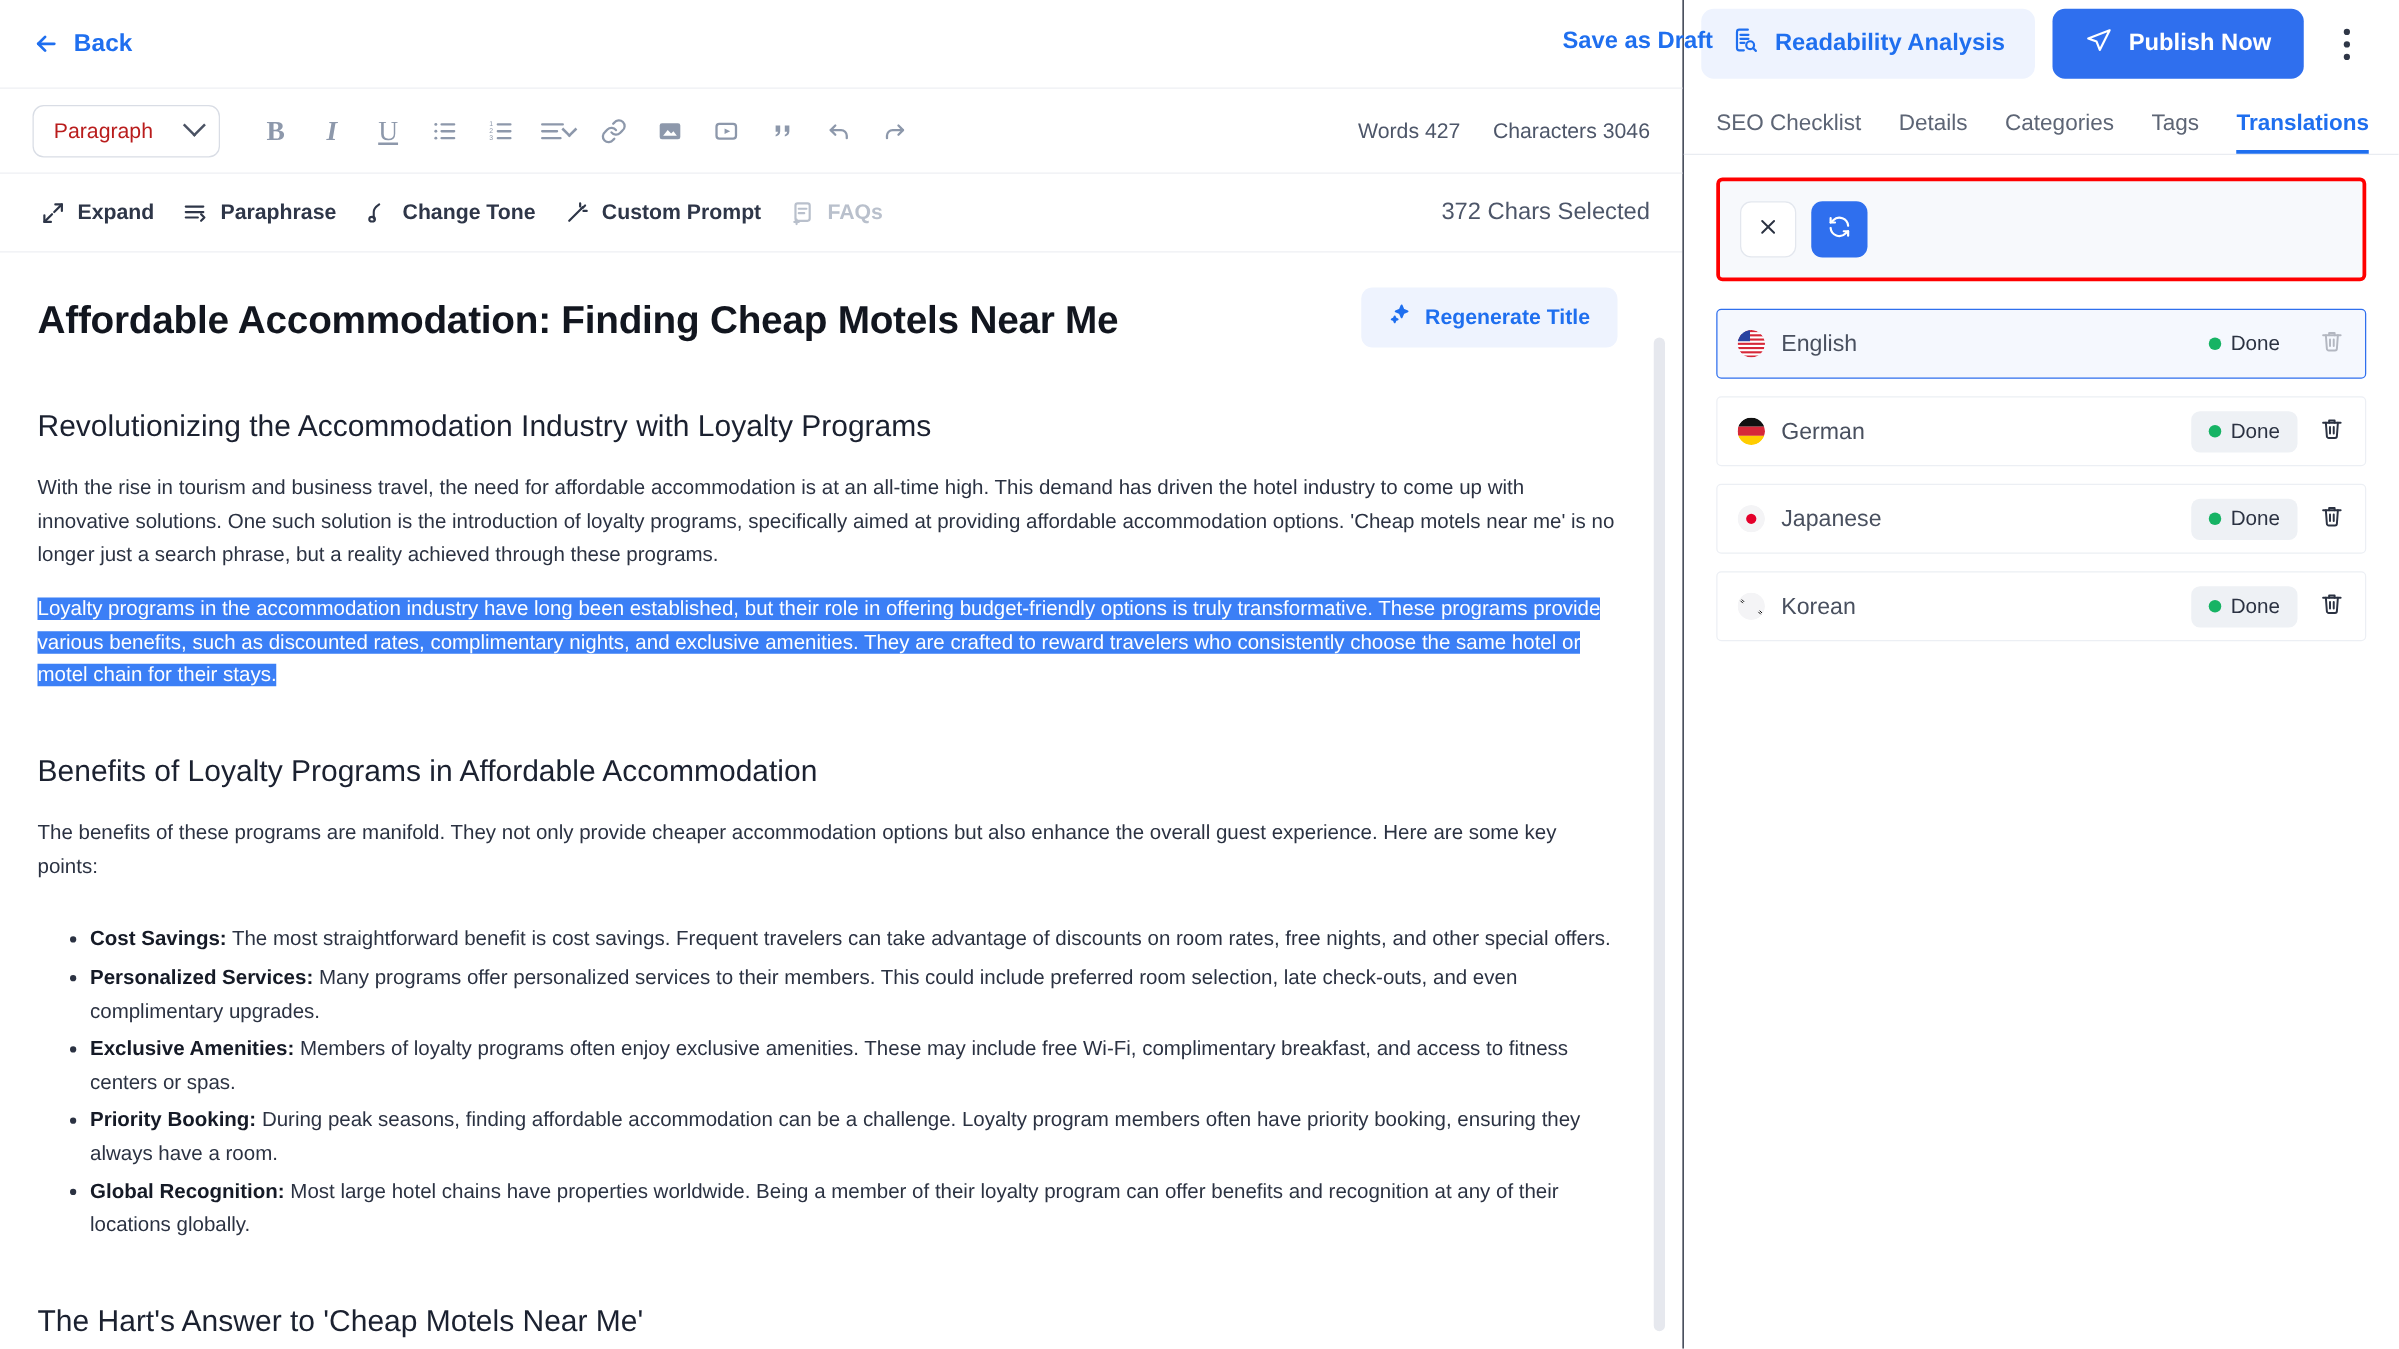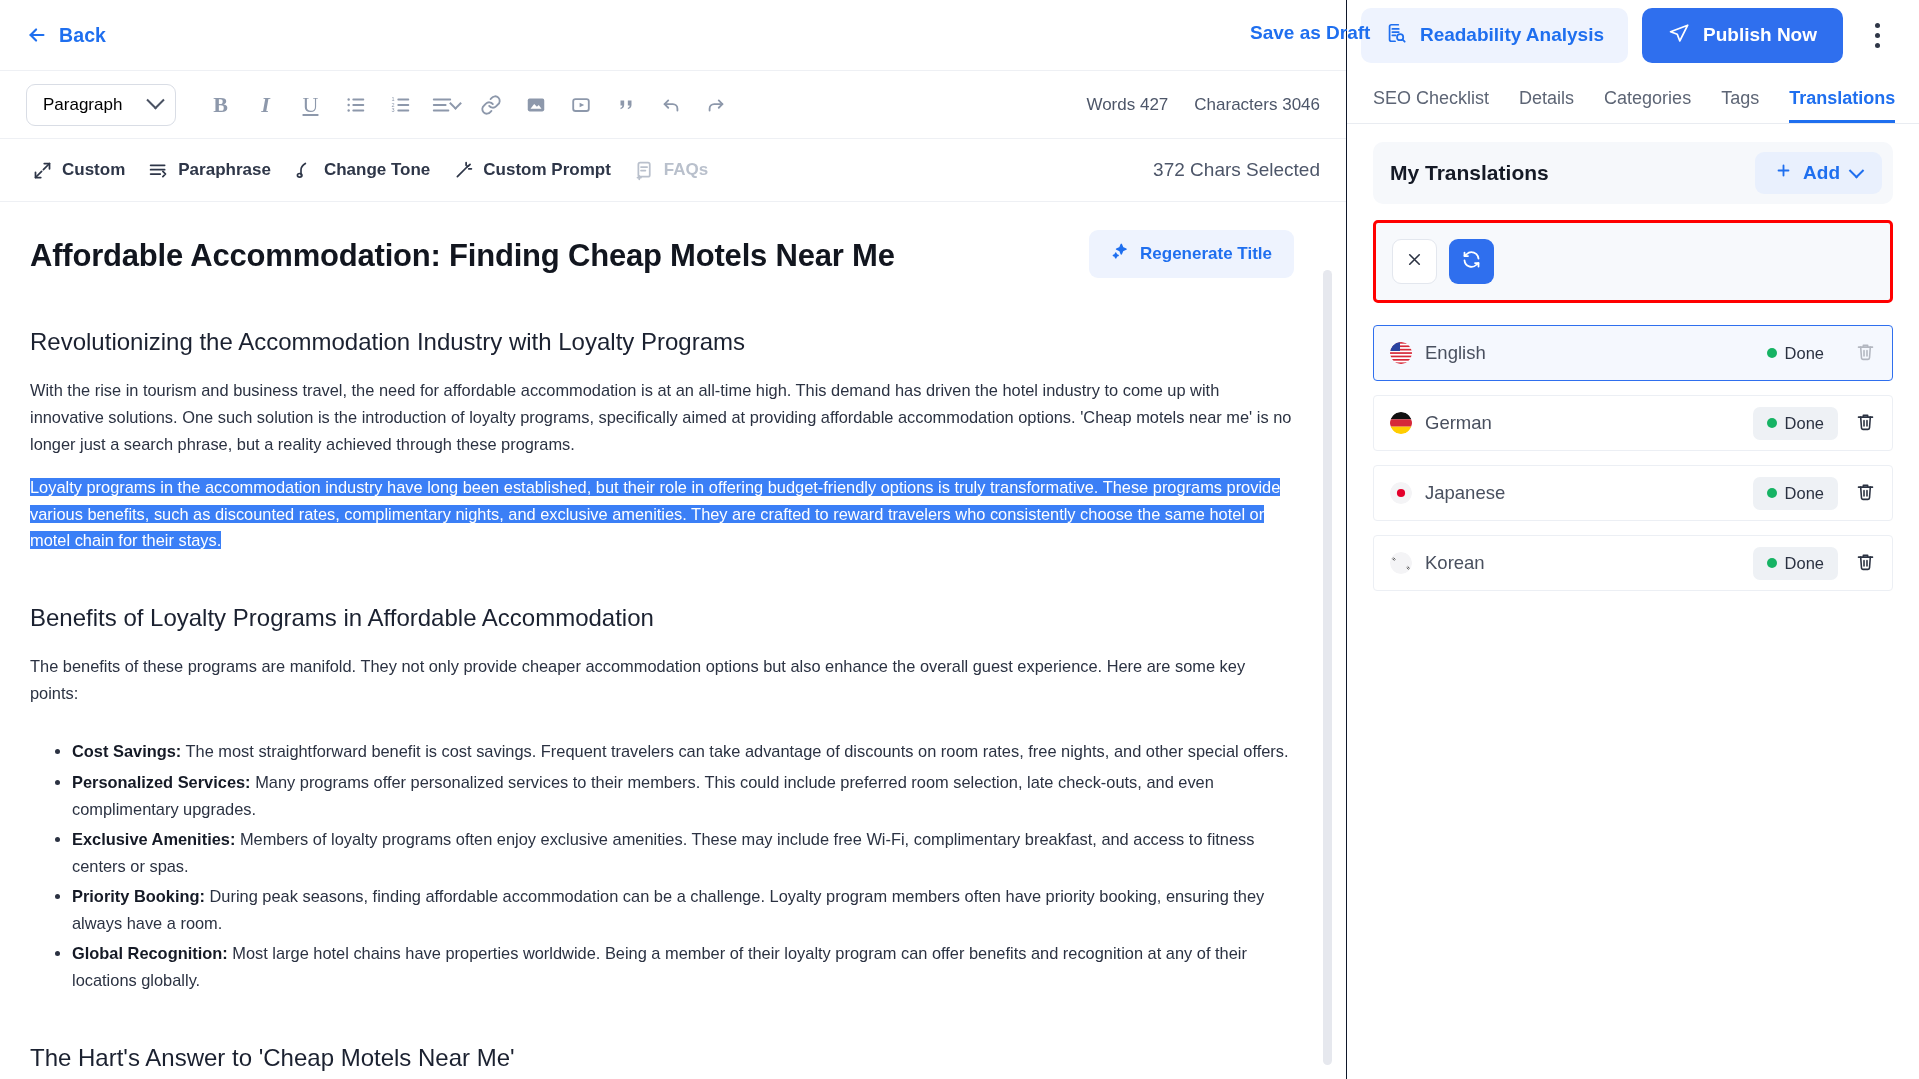--- a/index.html
+++ b/index.html
@@ -33,21 +33,21 @@
     padding: 0 26px;
     border-top: 1px solid #eef0f4;
     border-bottom: 1px solid #eef0f4;
     position: relative;
   }
   .para-select {
     height: 42px; min-width: 150px;
     border: 1px solid #d9dde5; border-radius: 9px;
     display:flex; align-items:center; justify-content:space-between;
     padding: 0 13px 0 16px; gap:10px;
-    font-size: 17px; color:#000000; cursor:pointer; background:#fff;
+    font-size: 17px; color:#b91c1c; cursor:pointer; background:#fff;
   }
   .chev { width:13px; height:13px; border-right:2px solid #4a5263; border-bottom:2px solid #4a5263;
           transform: rotate(45deg) translate(-3px,-3px); }
   .tb-icons { display:flex; align-items:center; gap: 0px; margin-left: 22px; }
   .tb-btn {
     width:45px; height:45px; display:flex; align-items:center; justify-content:center;
     cursor:pointer; border-radius:7px; color:#8d98ab;
   }
   .tb-btn svg { display:block; }
   .tb-btn.txt { font-size:22px; color:#8d98ab; }
@@ -305,21 +305,21 @@
     <div class="airow">
       <div class="ai-item">
         <span>
           <svg width="21" height="21" viewBox="0 0 24 24" fill="none" stroke="#2e3648" stroke-width="2" stroke-linecap="round" stroke-linejoin="round">
             <path d="M14 4h6v6"></path>
               <path d="M20 4l-7 7"></path>
               <path d="M10 20H4v-6"></path>
               <path d="M4 20l7-7"></path>
           </svg>
         </span>
-        <span>Custom</span>
+        <span>Expand</span>
       </div>
 
       <div class="ai-item">
         <span>
           <svg width="21" height="21" viewBox="0 0 24 24" fill="none" stroke="#2e3648" stroke-width="2" stroke-linecap="round" stroke-linejoin="round">
             <path d="M3 6h16"></path>
               <path d="M3 11h16"></path>
               <path d="M3 16h11"></path>
               <path d="M17 13l3 3-3 3"></path>
           </svg>
@@ -435,32 +435,20 @@
     <div class="tabs">
       <div class="tab">SEO Checklist</div>
       <div class="tab">Details</div>
       <div class="tab">Categories</div>
       <div class="tab">Tags</div>
       <div class="tab active">Translations</div>
     </div>
 
     <div class="panel-body">
 
-      <div class="mytrans">
-        <div class="mytrans-title">My Translations</div>
-        <div class="add-btn">
-          <span>
-            <svg width="17" height="17" viewBox="0 0 24 24" fill="none" stroke="#1f6fef" stroke-width="2.6" stroke-linecap="round">
-              <path d="M12 5v14M5 12h14"></path>
-            </svg>
-          </span>
-          <span>Add</span>
-          <span class="add-chev"></span>
-        </div>
-      </div>
 
       <div class="alert">
         <div class="alert-btns">
           <div class="btn-x">
             <span>
               <svg width="19" height="19" viewBox="0 0 24 24" fill="none" stroke="#2b3242" stroke-width="2" stroke-linecap="round">
                 <path d="M6 6l12 12M18 6L6 18"></path>
               </svg>
             </span>
           </div>

